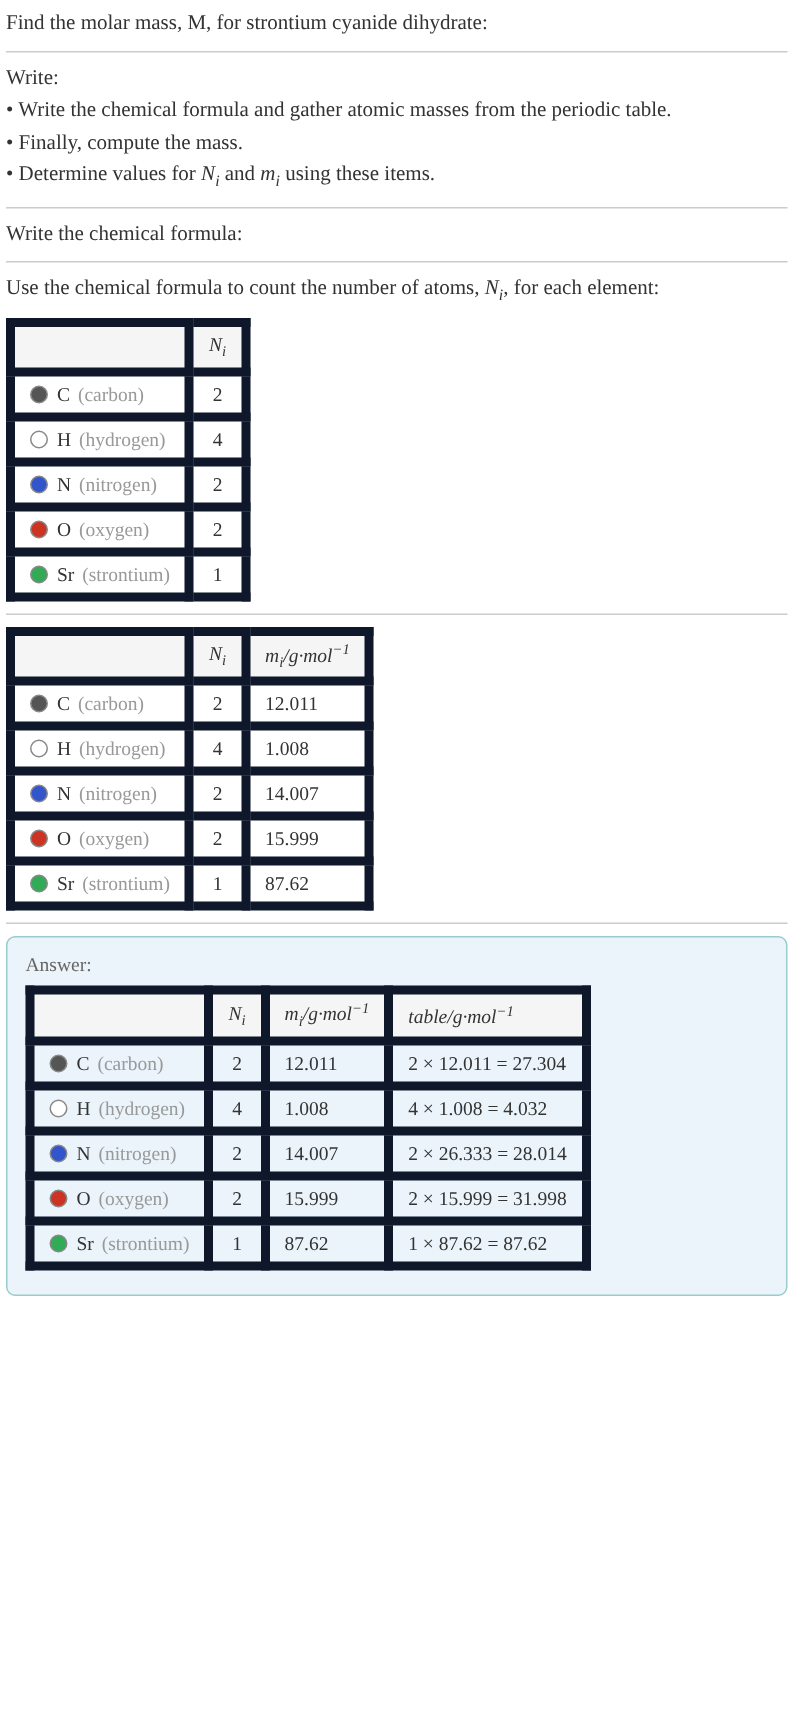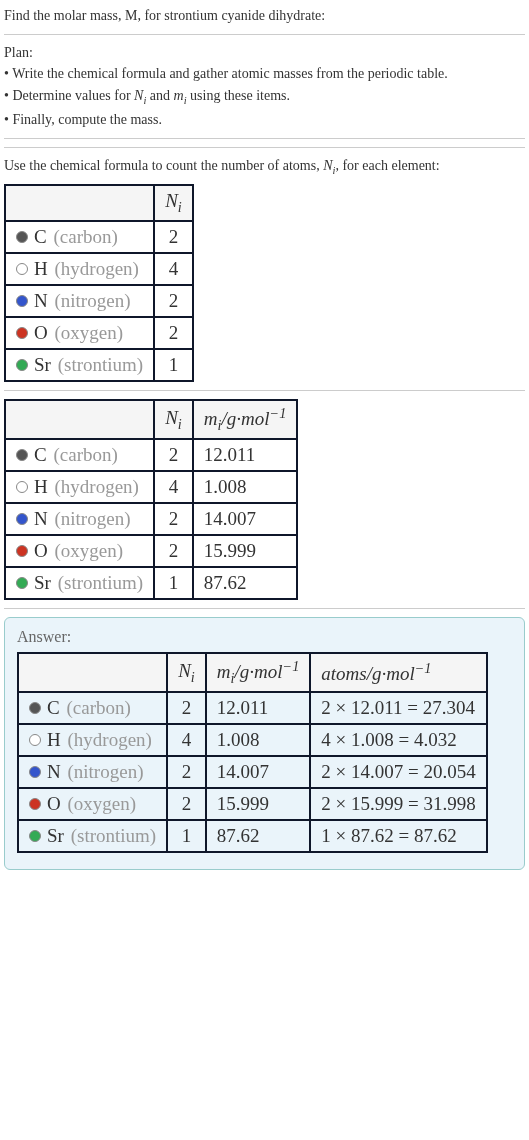--- a/index.html
+++ b/index.html
@@ -28,24 +28,24 @@
     }
     .sup {
       font-size: 0.75em;
       vertical-align: super;
     }
     table {
       border-collapse: collapse;
       margin: 6px 0;
     }
     th, td {
-      border: 2px solid #0f172a;
+      border: 6px solid #0f172a;
       padding: 4px 10px;
       text-align: left;
-      font-size: 19px;
+      font-size: 13px;
     }
     th {
       background: #f5f5f5;
       font-weight: normal;
       font-style: italic;
     }
     td.num {
       text-align: center;
     }
     .element-cell {
@@ -69,21 +69,21 @@
     .elem-label { color: #999; margin-left: 2px;}
     .answer-box {
       border: 1px solid #9cc;
       background: #eaf4fa;
       border-radius: 6px;
       padding: 10px 12px;
       margin-top: 6px;
     }
     .answer-label {
       color: #666;
-      font-size: 16px;
+      font-size: 13px;
       margin-bottom: 6px;
     }
     .final-mass {
       margin: 10px 0 0 18px;
       font-style: italic;
       line-height: 1.4;
     }
     .sum-expr {
       font-style: italic;
     }
@@ -108,30 +108,31 @@
   </style>
 </head>
 <body>
 
 <div class="section">
   <div class="line">Find the molar mass, M, for strontium cyanide dihydrate:</div>
 </div>
 <hr>
 
 <div class="section">
-  <div class="line">Plan:</div>
+  <div class="line">Write:</div>
   <div class="line">• Write the chemical formula and gather atomic masses from the periodic table.</div>
+  <div class="line">• Finally, compute the mass.</div>
   <div class="line">
     <span>• Determine values for </span><span class="formula">N<span class="sub">i</span></span><span> and </span><span class="formula">m<span class="sub">i</span></span><span> using these items.</span>
   </div>
-  <div class="line">• Finally, compute the mass.</div>
-</div>
-<hr>
-
-<div class="section">
+</div>
+<hr>
+
+<div class="section">
+  <div class="line">Write the chemical formula:</div>
 </div>
 <hr>
 
 <div class="section">
   <div class="line">
     <span>Use the chemical formula to count the number of atoms, </span><span class="formula">N<span class="sub">i</span></span><span>, for each element:</span>
   </div>
   <table>
     <tbody>
         <tr>
@@ -257,21 +258,21 @@
 
 <div class="section">
   <div class="answer-box">
     <div class="answer-label">Answer:</div>
     <table>
       <tbody>
           <tr>
         <th></th>
         <th><span>N</span><span class="sub">i</span></th>
         <th><span>m</span><span class="sub">i</span><span>/g·mol</span><span class="sup">−1</span></th>
-        <th><span>atoms/g·mol</span><span class="sup">−1</span></th>
+        <th><span>table/g·mol</span><span class="sup">−1</span></th>
       </tr>
       </tbody>
         <tbody id="answer-tbody">
           <tr>
             <td>
               <div class="element-cell">
                 <span class="swatch c"></span>
                 <span>C <span class="elem-label">(carbon)</span></span>
               </div>
             </td>
@@ -292,21 +293,21 @@
           </tr>
           <tr>
             <td>
               <div class="element-cell">
                 <span class="swatch n"></span>
                 <span>N <span class="elem-label">(nitrogen)</span></span>
               </div>
             </td>
             <td class="num">2</td>
             <td>14.007</td>
-            <td>2 × 14.007 = 20.054</td>
+            <td>2 × 26.333 = 28.014</td>
           </tr>
           <tr>
             <td>
               <div class="element-cell">
                 <span class="swatch o"></span>
                 <span>O <span class="elem-label">(oxygen)</span></span>
               </div>
             </td>
             <td class="num">2</td>
             <td>15.999</td>

